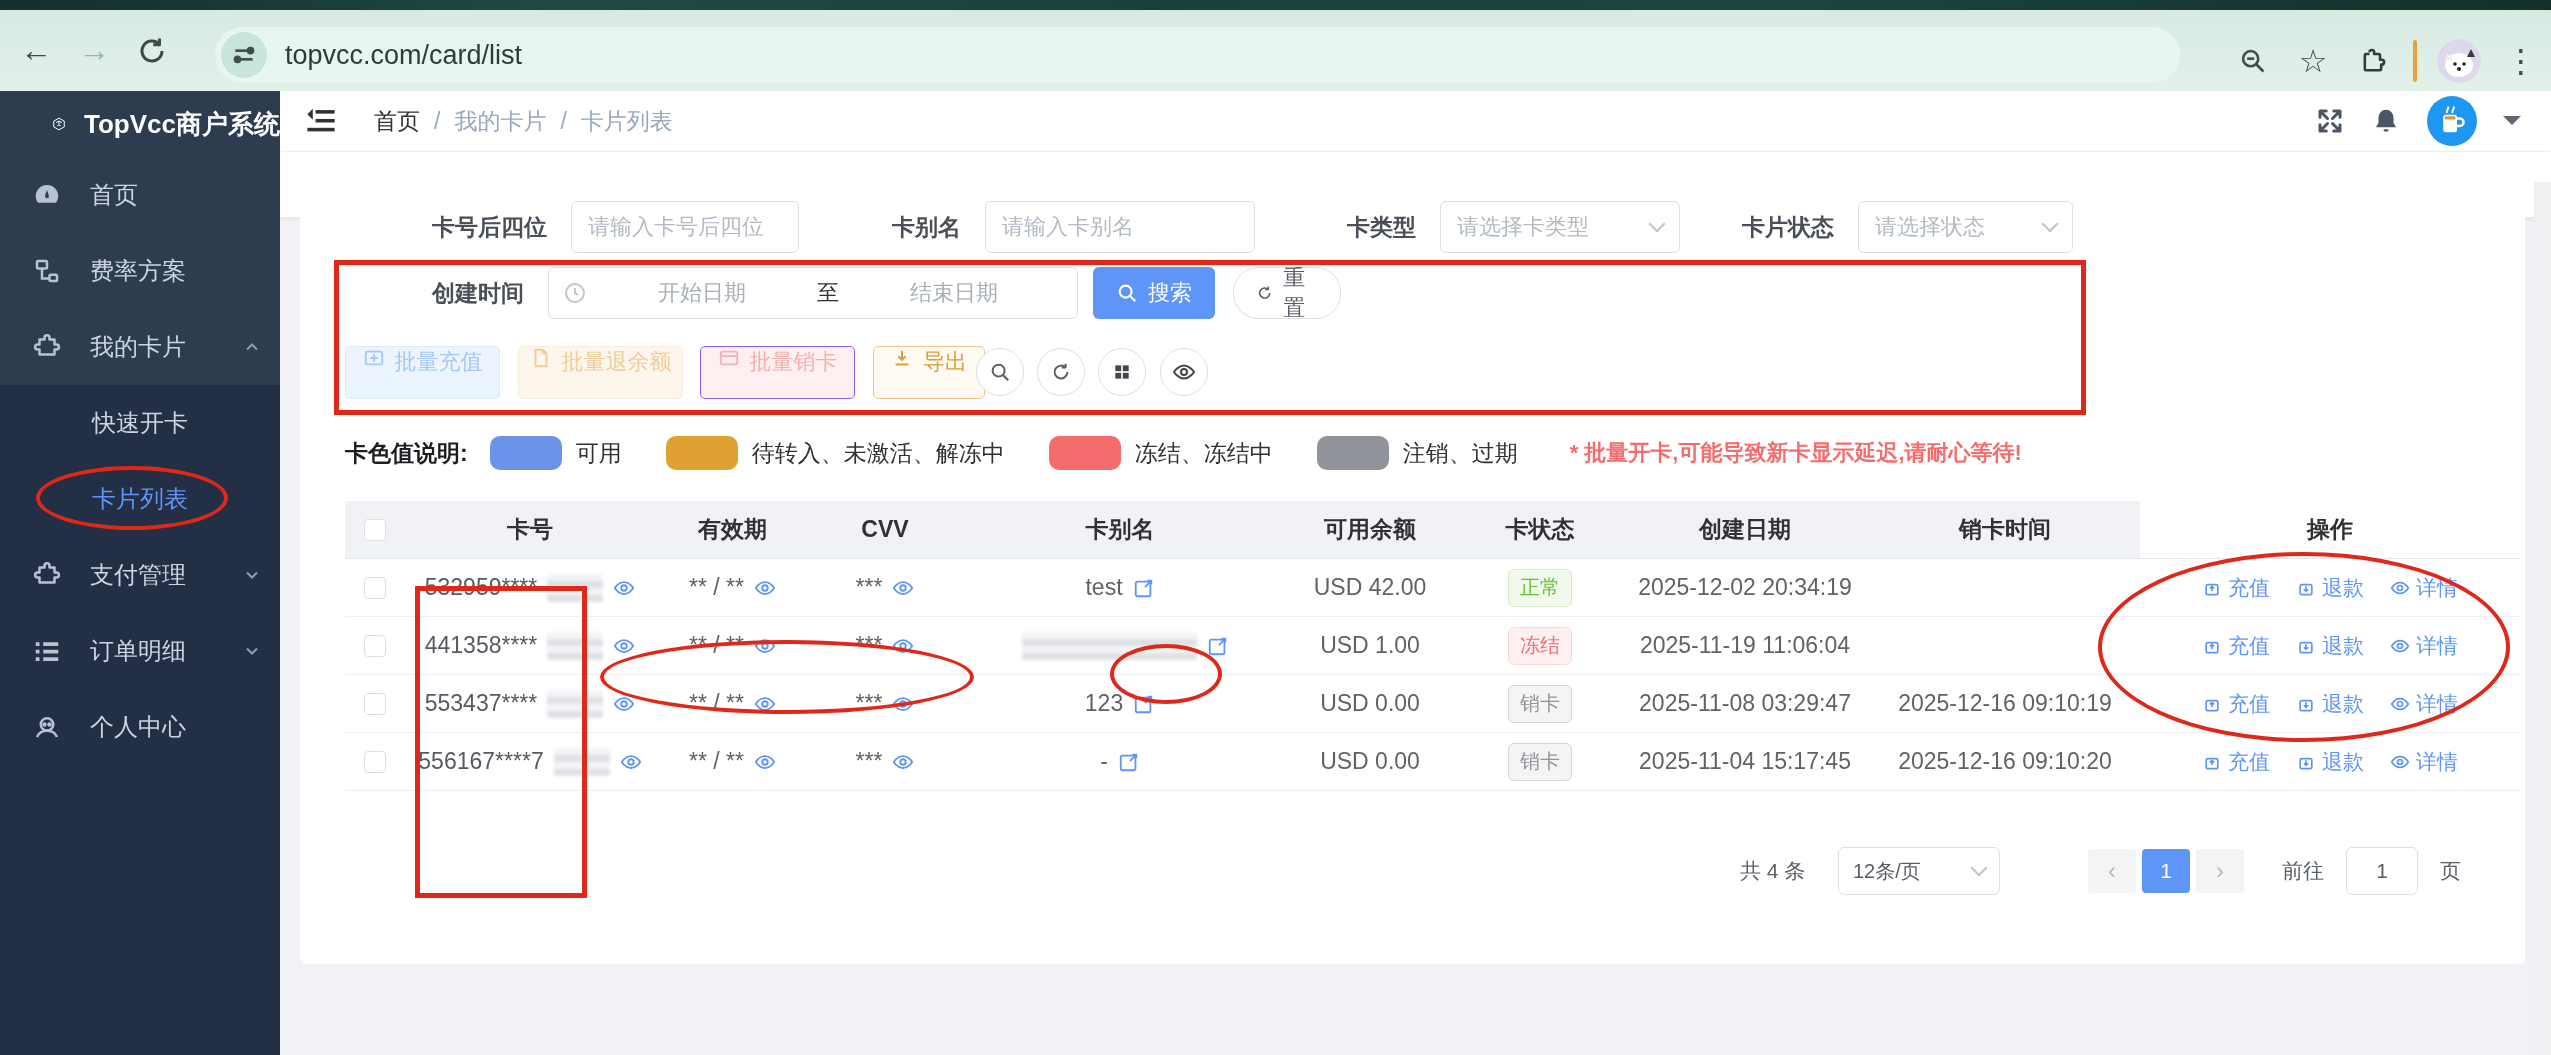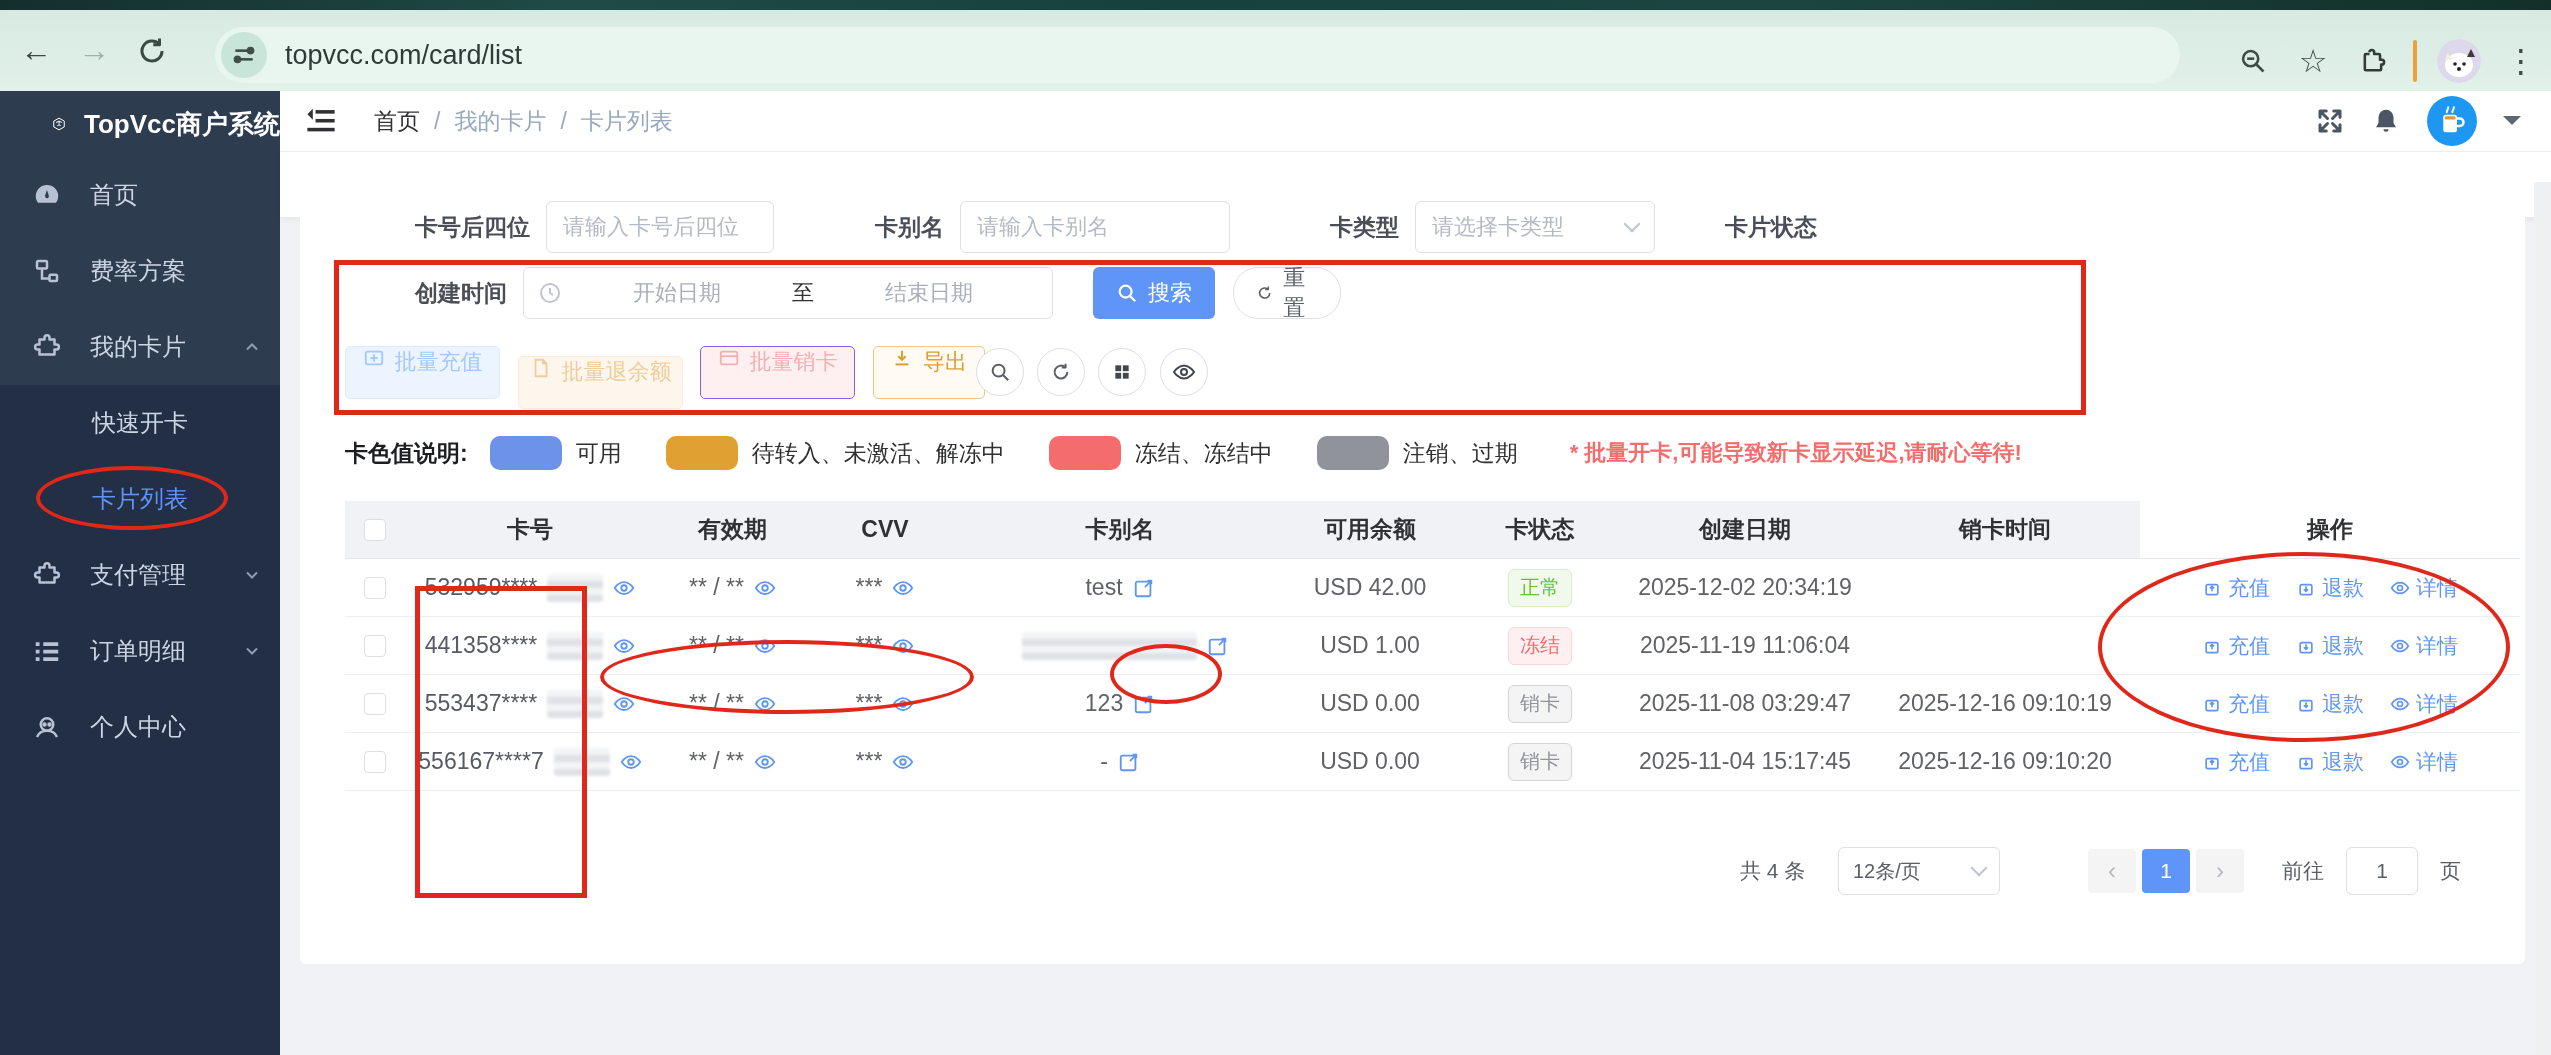--- a/index.html
+++ b/index.html
@@ -64,21 +64,21 @@
     font-size:20px; display:flex; align-items:center; padding:0 22px; margin-left:20px; gap:10px; cursor:pointer; }
   .tag.active { background:#5e95f7; border-color:#5e95f7; color:#fff; }
   .tag .dot { width:12px; height:12px; border-radius:50%; background:#fff; }
   .tag .x { font-size:20px; opacity:.85; }
 
   
   .panel { position:absolute; left:300px; top:161px; width:2225px; height:803px; background:#fff;
     border-radius:6px; }
 
   
-  .fgroup { position:absolute; display:flex; align-items:center; gap:16px; height:52px; }
+  .fgroup { position:absolute; display:flex; align-items:center; gap:24px; height:52px;margin-left:17px; }
   .flabel { font-weight:bold; color:#4a4e57; white-space:nowrap; }
   .finput, .fselect { height:52px; border:1px solid #dcdfe6; border-radius:6px; background:#fff;
     font-size:22px; padding:0 16px; color:#606266; font-family:inherit; }
   .finput::placeholder { color:#b4bac4; }
   .fselect { display:flex; align-items:center; justify-content:space-between; color:#b4bac4; cursor:pointer; }
   .chev-css { width:12px; height:12px; border-right:2px solid #c0c4cc; border-bottom:2px solid #c0c4cc;
     transform:rotate(45deg); margin-top:-6px; }
   .rangebox { width:530px; height:52px; border:1px solid #dcdfe6; border-radius:6px; display:flex;
     align-items:center; padding:0 14px; gap:6px; background:#fff; }
   .rph { flex:1; text-align:center; color:#a9afba; font-size:22px; }
@@ -372,20 +372,24 @@
     </div>
     <div class="fgroup" style="left:1030px; top:40px;">
       <span class="flabel">卡类型</span>
       <div class="fselect" style="width:240px">
         <span>请选择卡类型</span>
         <span class="chev-css"></span>
       </div>
     </div>
     <div class="fgroup" style="left:1425px; top:40px;">
       <span class="flabel">卡片状态</span>
+      <div class="fselect" style="width:215px">
+        <span>请选择状态</span>
+        <span class="chev-css"></span>
+      </div>
     </div>
 
     <div class="fgroup" style="left:115px; top:106px;">
       <span class="flabel">创建时间</span>
       <div class="rangebox">
         <svg width="24" height="24" viewBox="0 0 24 24" fill="none" stroke="#c0c4cc" stroke-width="2">
           <circle cx="12" cy="12" r="9"></circle>
             <path d="M12 7v5l3 2"></path>
         </svg>
         <span class="rph">开始日期</span>
@@ -408,21 +412,21 @@
       <span>重置</span>
     </div>
 
     <div class="bb bb-blue" style="left:45px; top:185px; width:155px;">
       <svg width="22" height="22" viewBox="0 0 24 24" fill="none" stroke="currentColor" stroke-width="2">
         <rect x="3" y="5" width="18" height="14" rx="2"></rect>
           <path d="M8 12h8M12 8v8"></path>
       </svg>
       <span>批量充值</span>
     </div>
-    <div class="bb bb-orange" style="left:218px; top:185px; width:165px;margin-top:10px;">
+    <div class="bb bb-orange" style="left:218px; top:185px; width:165px;">
       <svg width="22" height="22" viewBox="0 0 24 24" fill="none" stroke="currentColor" stroke-width="2">
         <path d="M6 3h8l4 4v14H6z"></path>
           <path d="M14 3v4h4"></path>
       </svg>
       <span>批量退余额</span>
     </div>
     <div class="bb bb-red" style="left:400px; top:185px; width:155px;">
       <svg width="22" height="22" viewBox="0 0 24 24" fill="none" stroke="currentColor" stroke-width="2">
         <rect x="3" y="5" width="18" height="14" rx="2"></rect>
           <path d="M3 10h18"></path>

